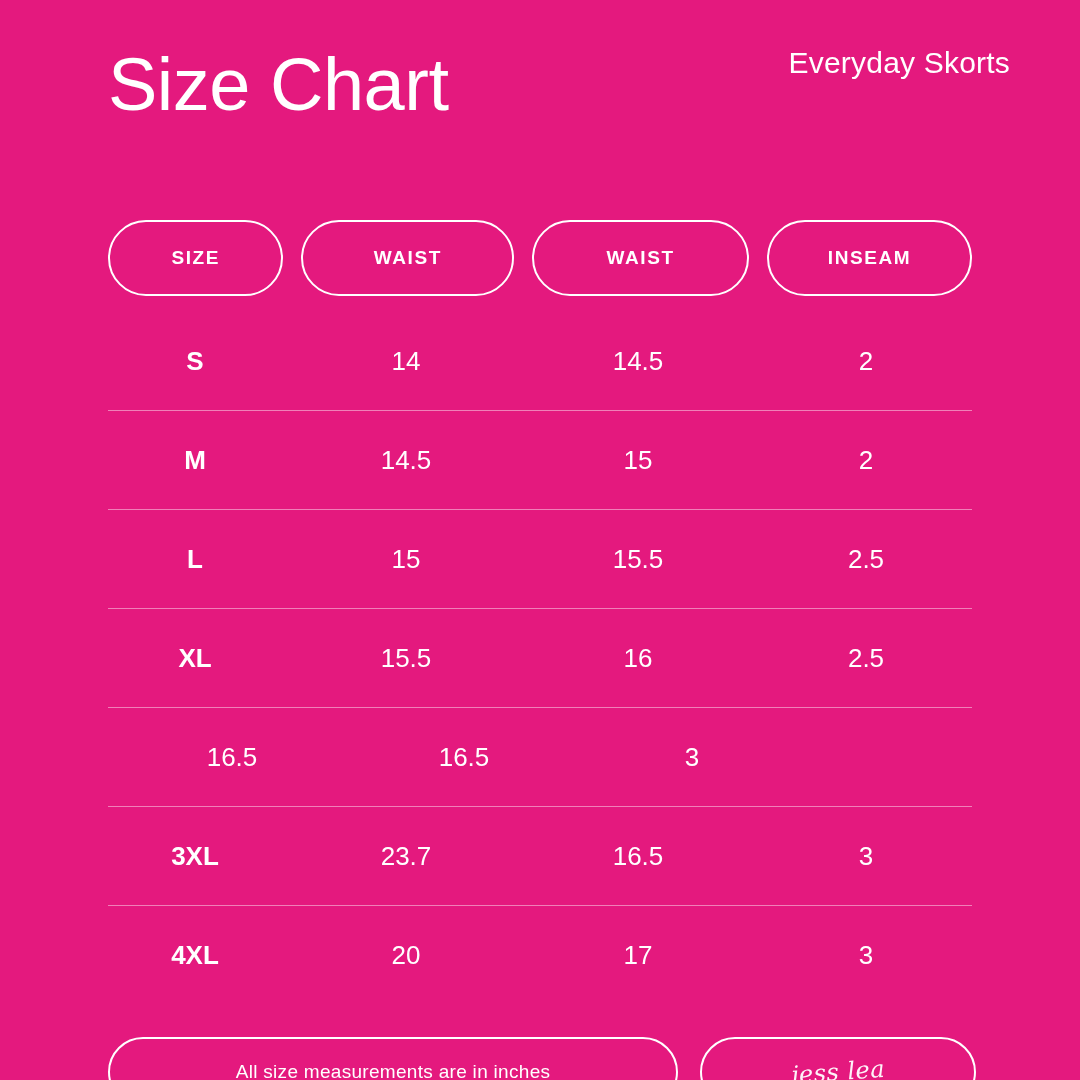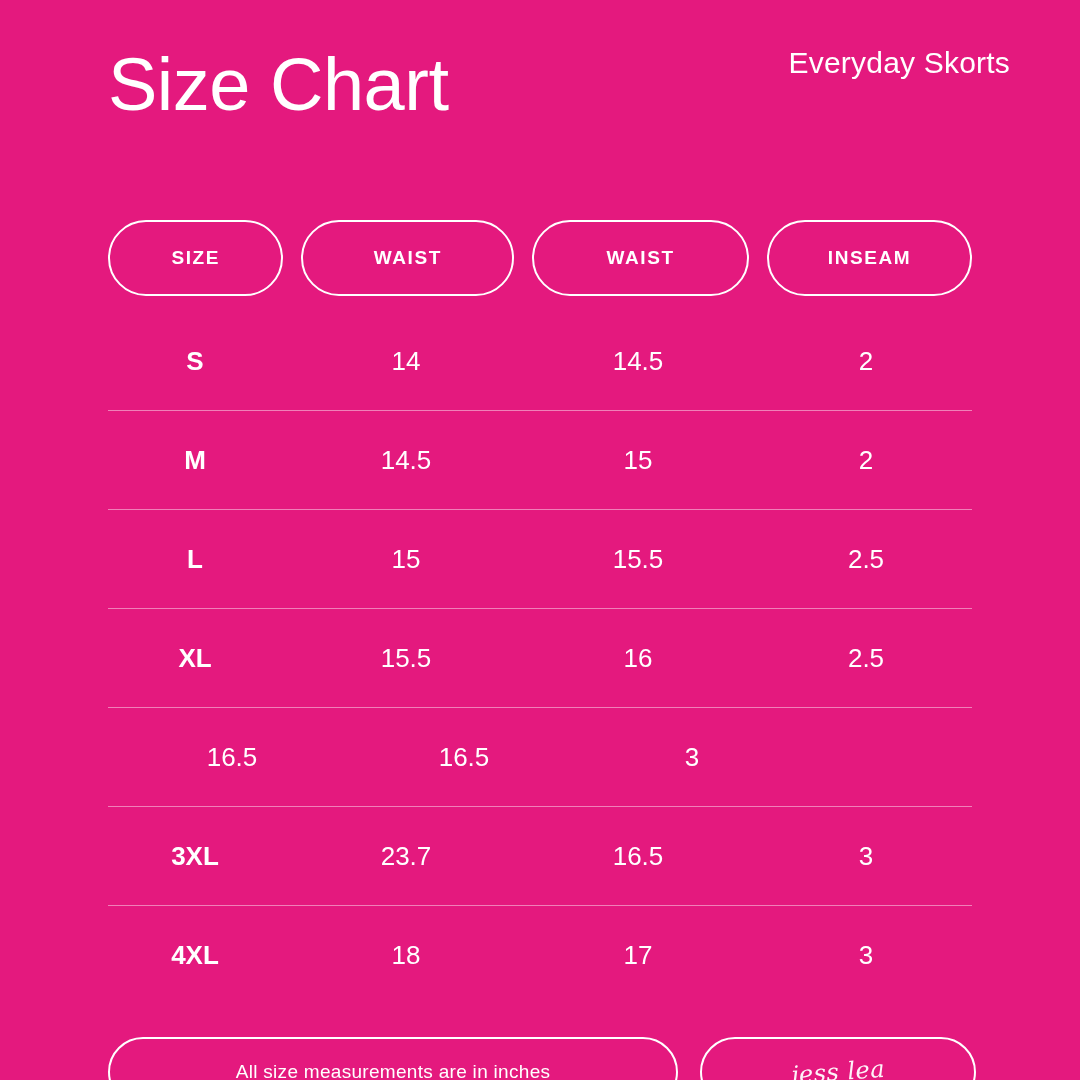--- a/index.html
+++ b/index.html
@@ -208,21 +208,21 @@
 
       <div class="row">
         <div class="cell size">3XL</div>
         <div class="cell c1">23.7</div>
         <div class="cell c2">16.5</div>
         <div class="cell c3">3</div>
       </div>
 
       <div class="row last">
         <div class="cell size">4XL</div>
-        <div class="cell c1">18</div>
+        <div class="cell c1">20</div>
         <div class="cell c2">17</div>
         <div class="cell c3">3</div>
       </div>
 
     </div>
   </div>
 
   <div class="footer">
     <div class="note-pill">All size measurements are in inches</div>
     <div class="logo-pill">

